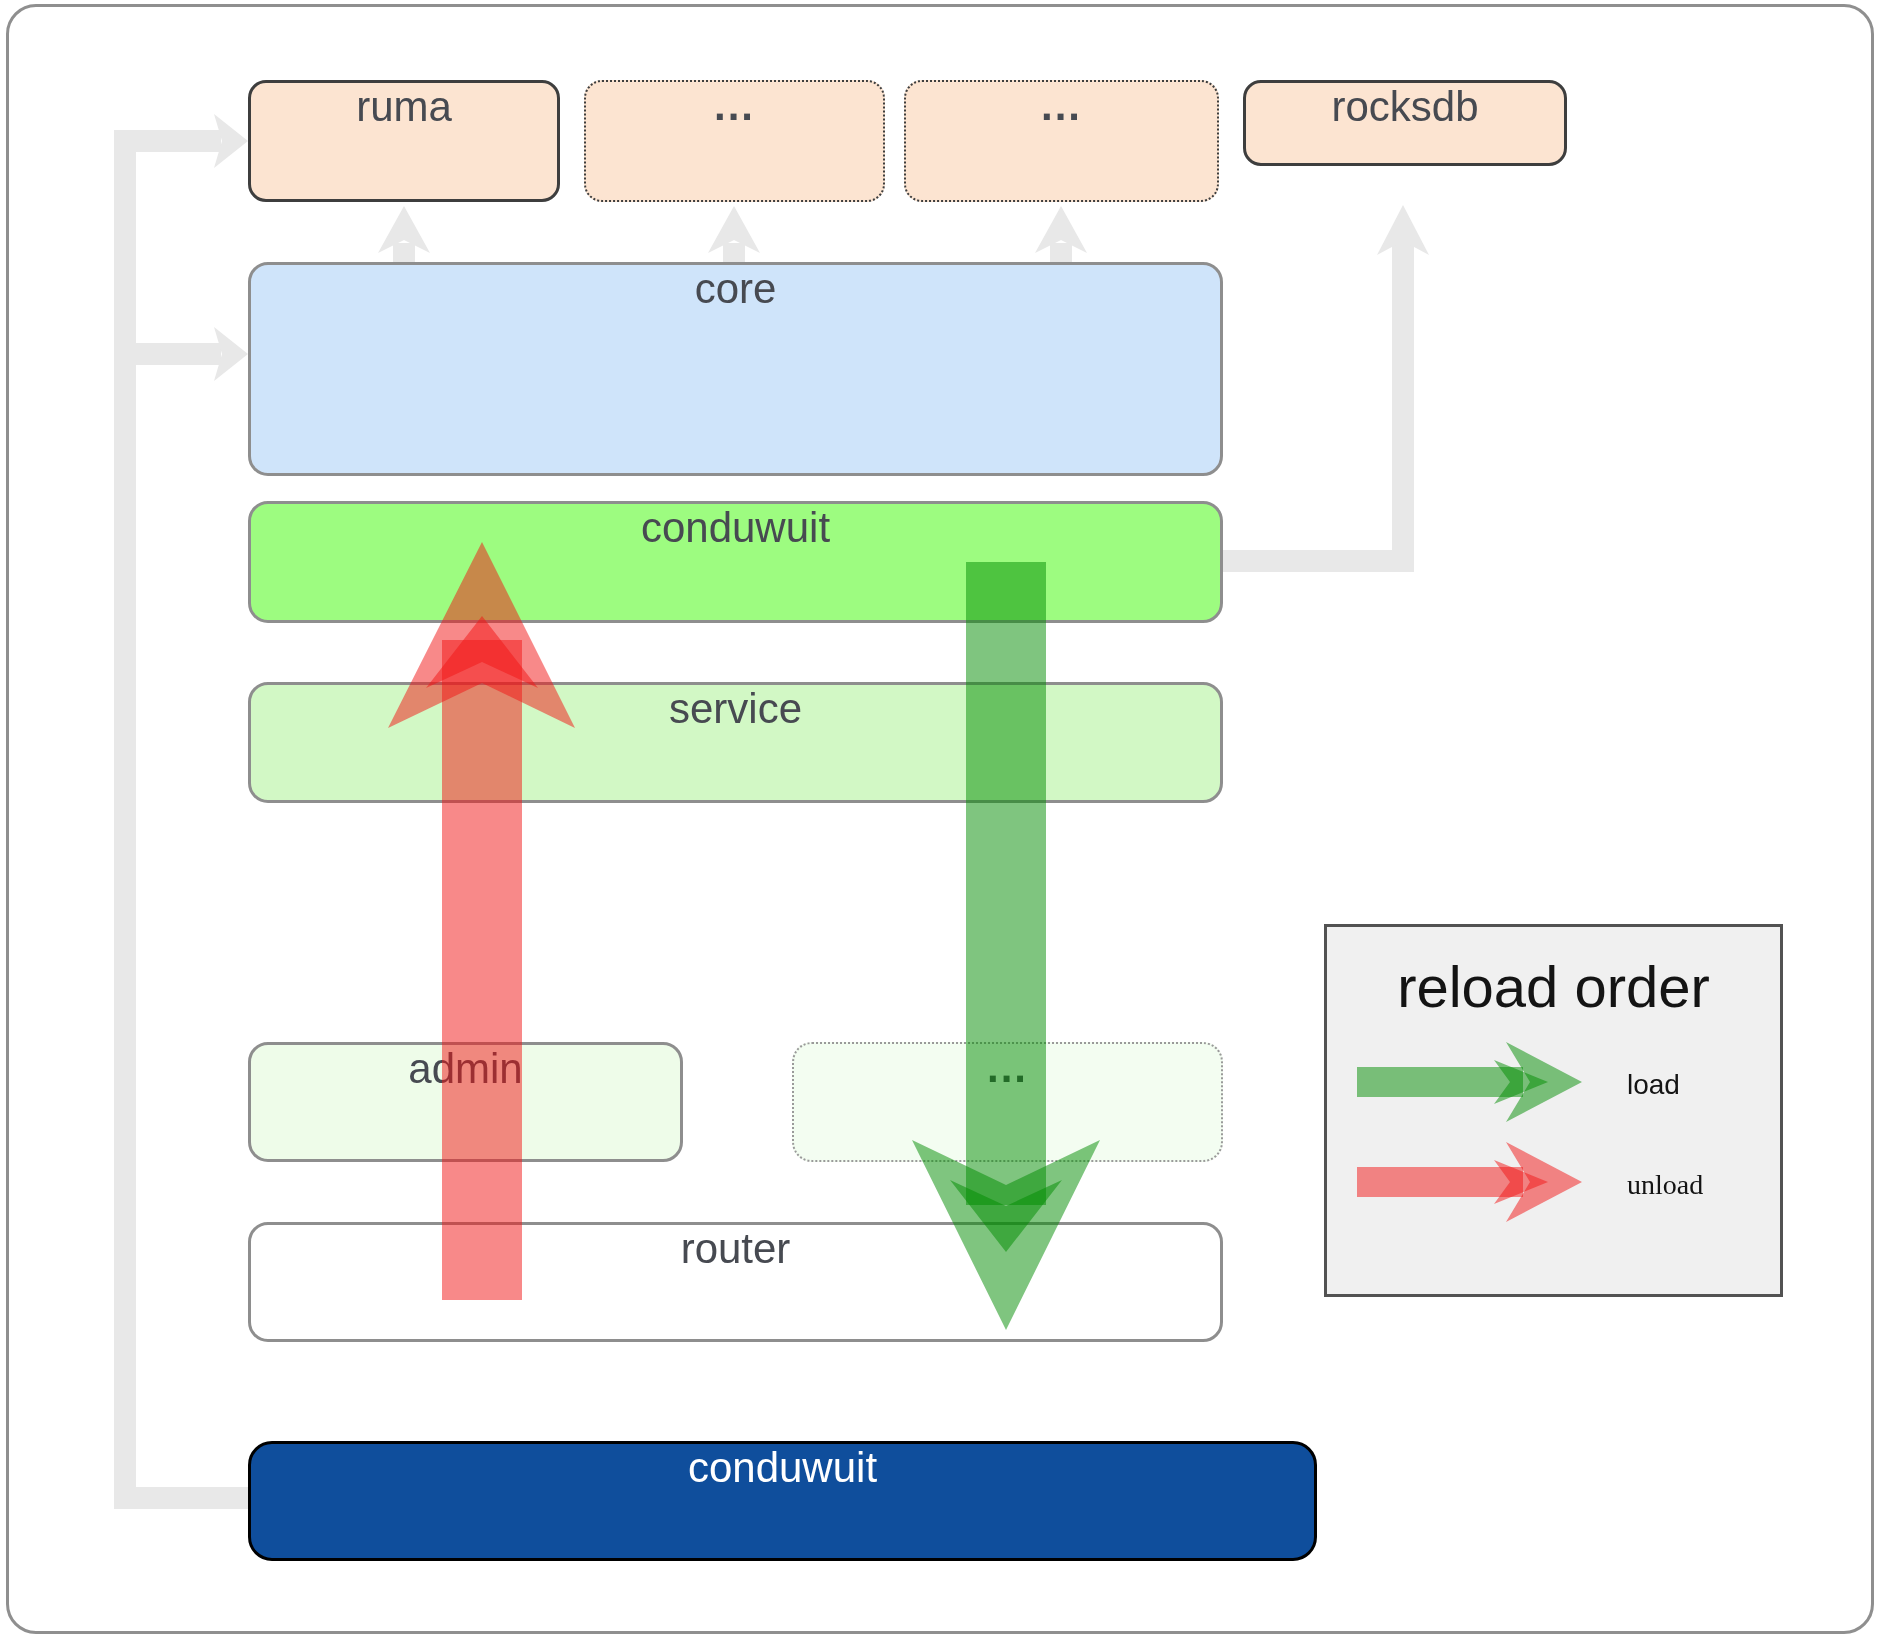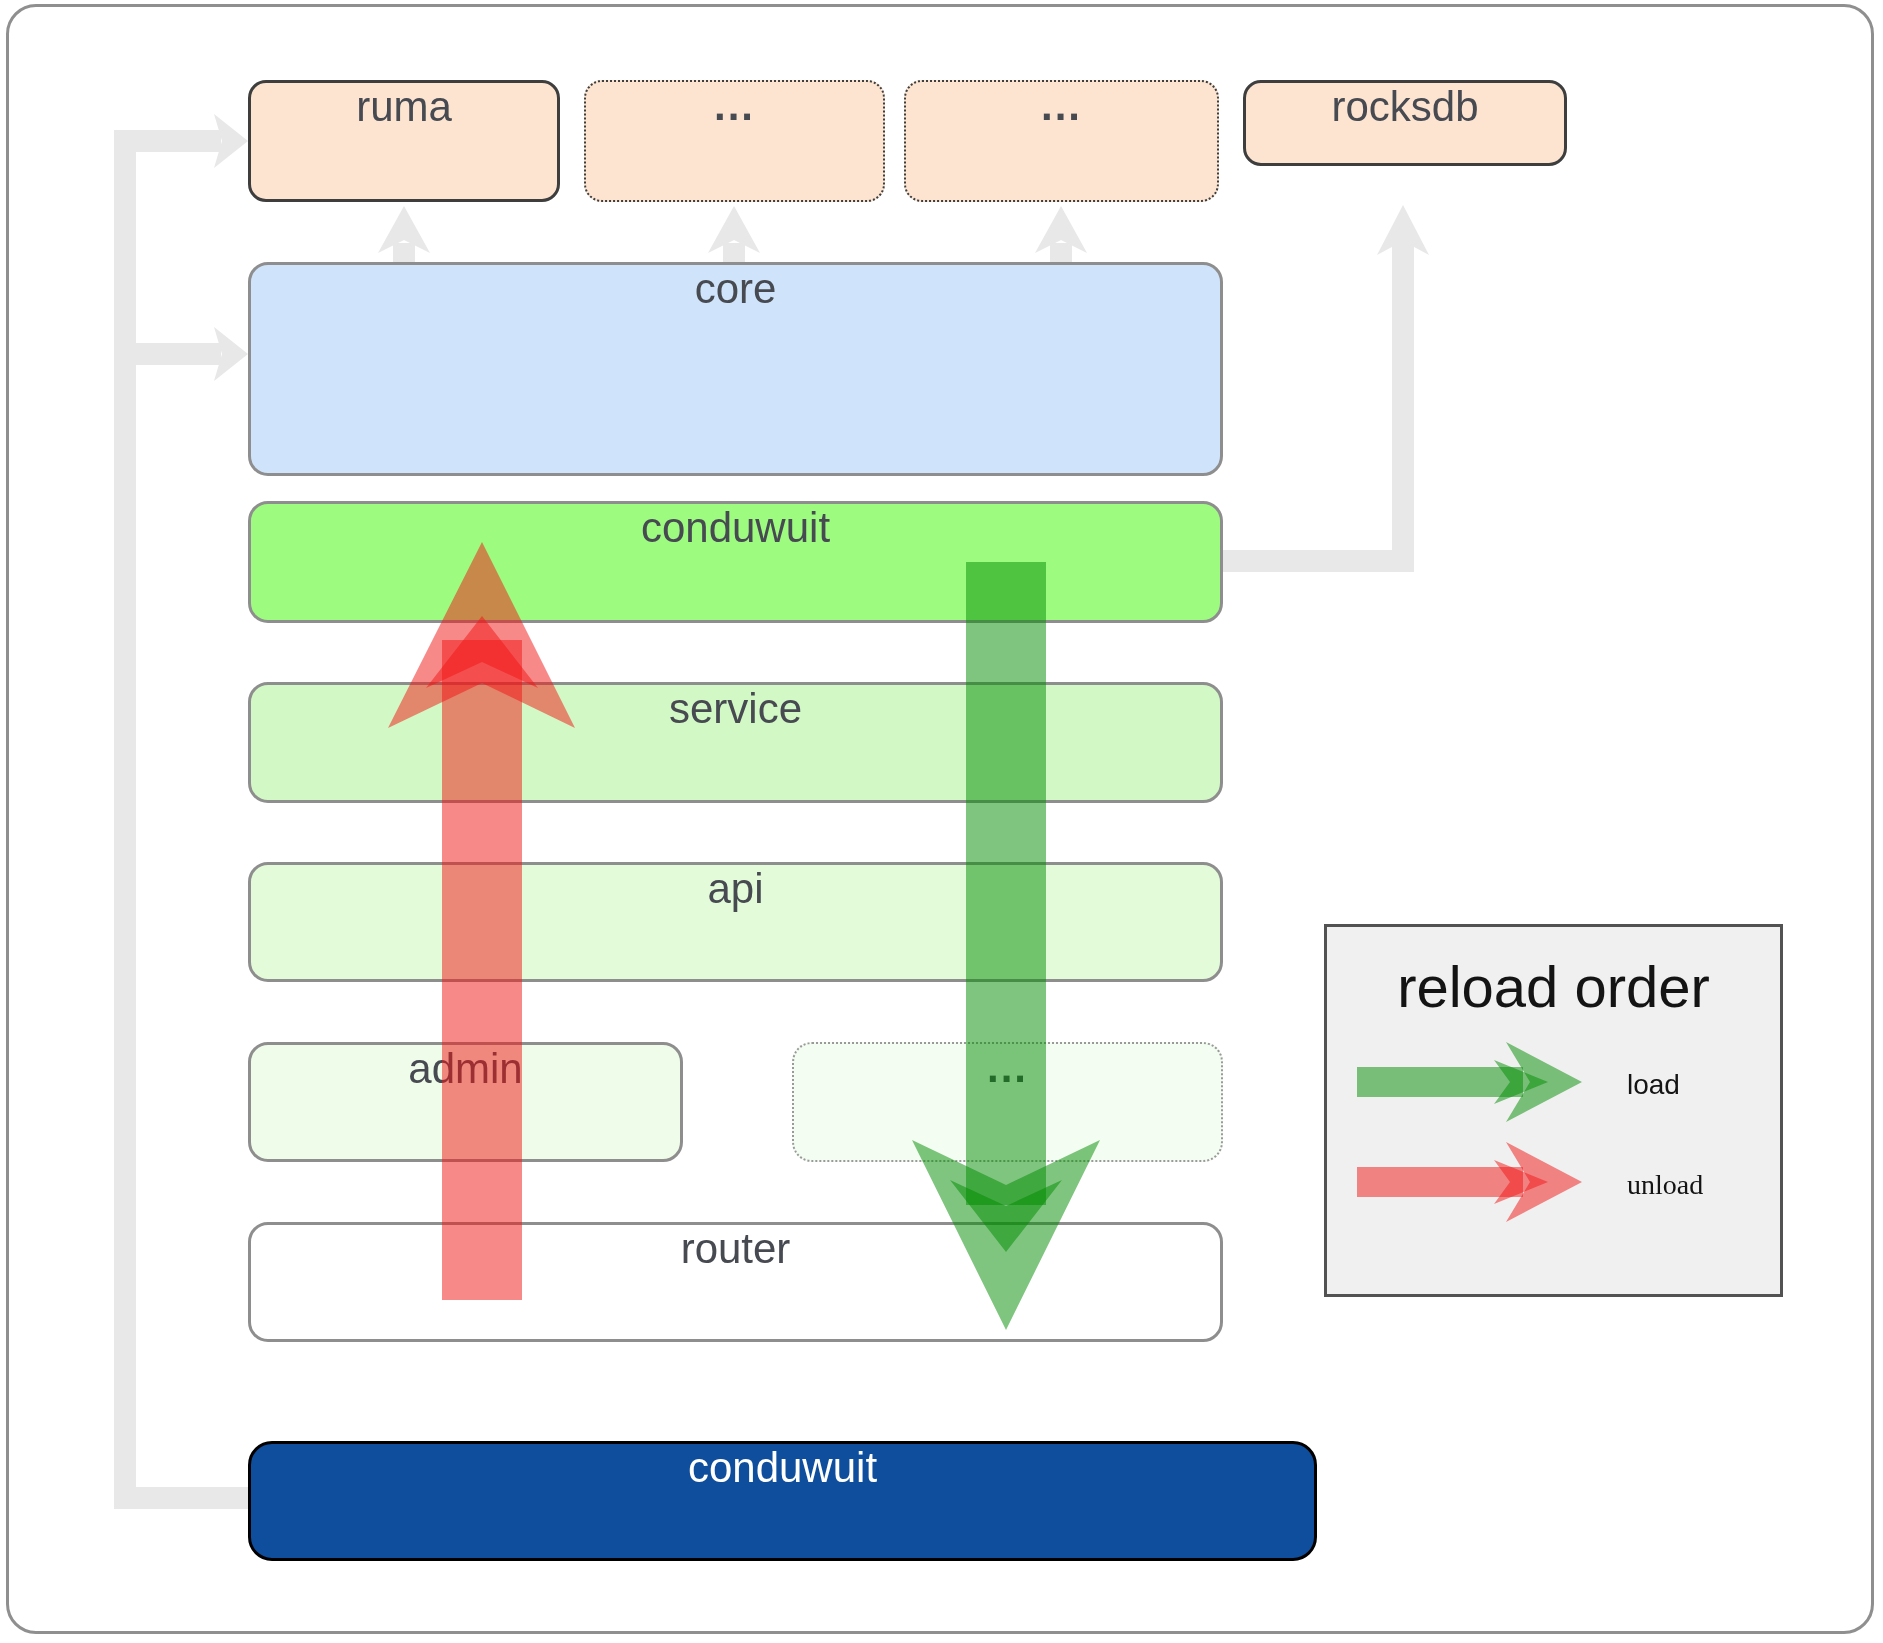--- a/index.html
+++ b/index.html
@@ -92,23 +92,20 @@
 
     <div class="box b-core" style="background-color: rgb(207, 228, 250);">
       <span class="lbl">core</span>
     </div>
     <div class="box b-database" style="background-color: rgb(157, 252, 128);">
       <span class="lbl">conduwuit</span>
     </div>
     <div class="box b-service" style="background-color: rgb(210, 248, 197);">
       <span class="lbl">service</span>
     </div>
-    <div class="box b-api" style="background-color: rgb(227, 251, 216);">
-      <span class="lbl">api</span>
-    </div>
     <div class="box b-admin" style="background-color: rgb(238, 252, 233);">
       <span class="lbl">admin</span>
     </div>
     <div class="box b-extra" style="background-color: rgb(243, 253, 241);">
       <span class="lbl dots">...</span>
     </div>
     <div class="box b-router" style="background-color: rgb(255, 255, 255);">
       <span class="lbl">router</span>
     </div>
     <div class="box b-app" style="background-color: rgb(15, 78, 156);">

